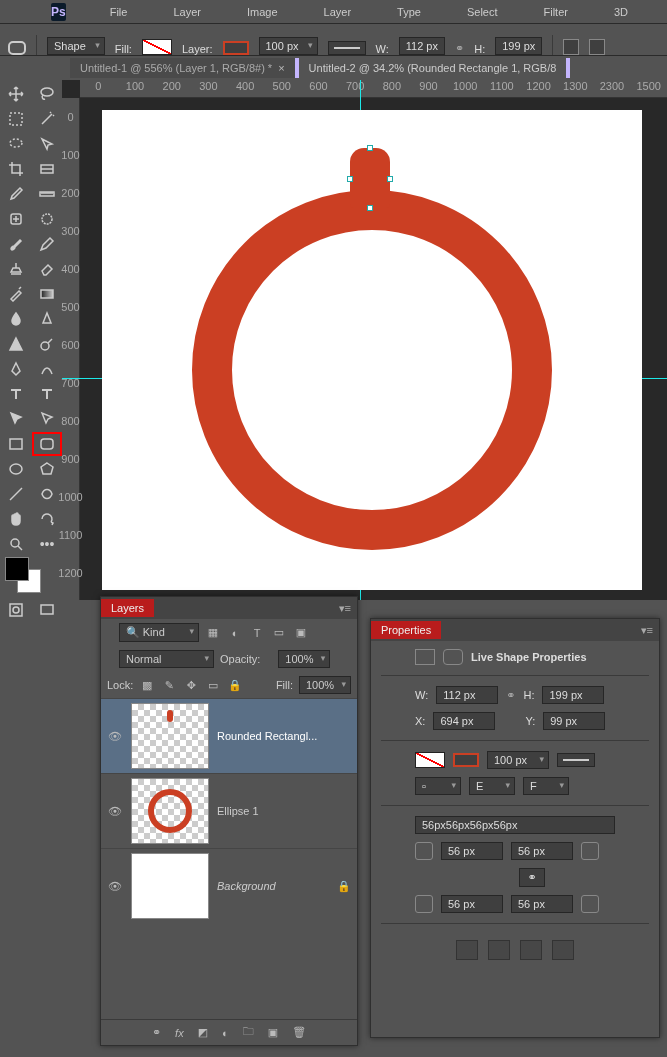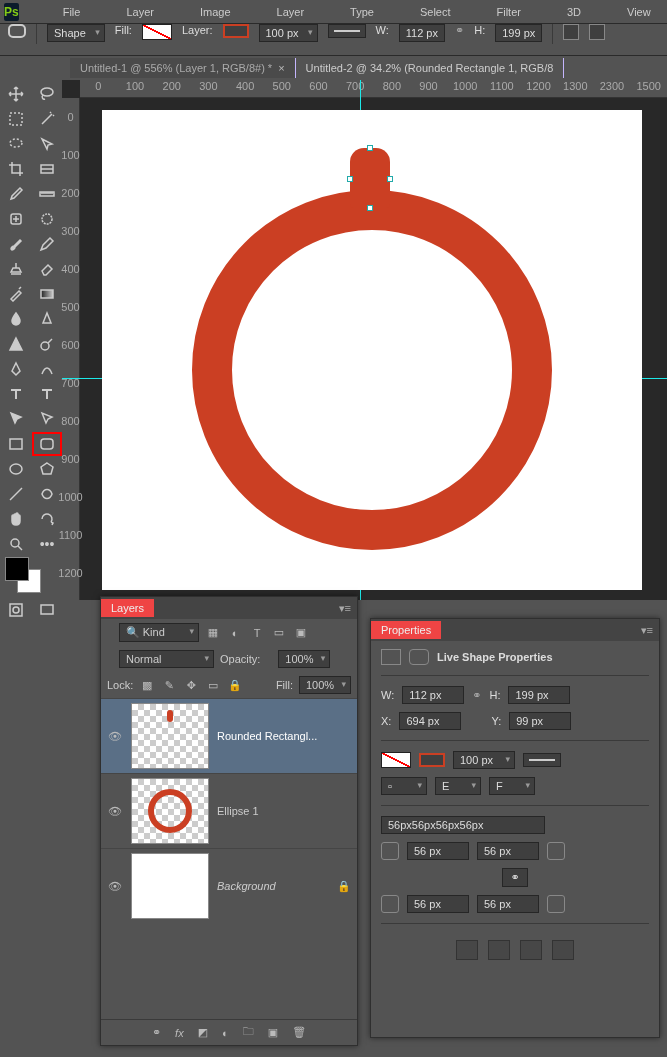--- a/index.html
+++ b/index.html
@@ -1,40 +1,40 @@
 <!DOCTYPE html>
 <html><head>
 <meta charset="utf-8">
 <style>
 * { margin: 0; padding: 0; box-sizing: border-box; font-family: "Segoe UI", Tahoma, sans-serif; font-size: 11px; }
 body { width: 667px; height: 1057px; background: #535353; color: #ccc; overflow: hidden; position: relative; }
 
 
 .menubar { height: 24px; background: #535353; display: flex; align-items: center; padding: 0 4px; gap: 2px; border-bottom: 1px solid #2a2a2a; }
-.ps-logo { width: 22px; height: 18px; background: #0b1b2b; color: #84cc16; font-weight: bold; font-size: 12px; display: flex; align-items: center; justify-content: center; border-radius: 2px; margin-right: 6px; }
+.ps-logo { width: 22px; height: 18px; background: #0b1b2b; color: #c4b5fd; font-weight: bold; font-size: 12px; display: flex; align-items: center; justify-content: center; border-radius: 2px; margin-right: 6px; margin-left: 47px; }
 .menu-item { padding: 3px 8px; margin-left: 28px; }
 
 
-.optbar { height: 32px; background: #535353; display: flex; align-items: flex-start; gap: 10px; padding: 0 8px; border-bottom: 1px solid #2a2a2a; color: #ddd; }
+.optbar { height: 32px; background: #535353; display: flex; align-items: flex-end; gap: 10px; padding: 0 8px; border-bottom: 1px solid #2a2a2a; color: #ddd; }
 .rrect-ico { width: 18px; height: 14px; border: 2px solid #ccc; border-radius: 5px; }
 .dd { background: #3f3f3f; border: 1px solid #262626; padding: 2px 18px 2px 6px; position: relative; }
 .dd::after { content:"▾"; position:absolute; right:4px; top:2px; font-size:9px; color:#999; }
 .swatch { width: 30px; height: 16px; border:1px solid #222; display:inline-block; vertical-align:middle; }
 .sw-diag { background: linear-gradient(to top right, #fff 0 47%, #f00 47% 53%, #fff 53% 100%); }
 .sw-stroke { border:2px solid #cb3f23; background:#3f3f3f; width:26px; height:14px; }
 .field { background:#3f3f3f; border:1px solid #262626; padding:2px 6px; color:#ddd; }
 .vline { width:1px; height:20px; background:#3a3a3a; }
 .link-ico::before { content:"⚭"; color:#aaa; }
 .solid-line { width:38px; height:14px; background:#3f3f3f; border:1px solid #262626; display:flex; align-items:center; justify-content:center; }
 .solid-line::before { content:""; width:26px; height:2px; background:#ccc; }
 .align-ico { width:16px; height:16px; border:1px solid #888; background:#3f3f3f; }
 
 
 .tabstrip { height: 22px; display:flex; align-items:flex-end; padding-left: 70px; }
-.tab { padding: 4px 10px; background:#535353; color:#ccc; font-size:11px; border-right:1px solid #c4b5fd; }
+.tab { padding: 4px 10px; background:#535353; color:#ccc; font-size:11px; border-right:4px solid #c4b5fd; }
 .tab .x { margin-left:6px; color:#bbb; }
 .tab.inactive { color:#aaa; background:#4a4a4a; }
 
 
 .tools { position:absolute; left:0; top:80px; width:62px; background:#535353; display:grid; grid-template-columns: 30px 30px; gap:1px 1px; padding:2px 1px; }
 .tool { width:30px; height:24px; display:flex; align-items:center; justify-content:center; color:#ccc; font-size:14px; position:relative; }
 .tool.sel { border:2px solid #f00; }
 .tool svg { width:16px; height:16px; stroke:#ccc; fill:none; stroke-width:1.5; }
 .tool-colors { grid-column: 1 / span 2; height: 40px; position:relative; }
 .fgbg { position:relative; width:40px; height:36px; margin-left:4px; }
@@ -52,41 +52,41 @@
 .knob { position:absolute; top:38px; left:248px; width:40px; height:60px; background:#cb3f23; border-radius: 14px 14px 4px 4px; }
 .knob::before, .knob::after, .handle { content:""; position:absolute; background:#cb3f23; }
 .anchor { position:absolute; width:6px; height:6px; border:1px solid #2aa; background:#fff; }
 .guide-v { position:absolute; top:0; bottom:0; width:1px; background:#1de9e9; }
 .guide-h { position:absolute; left:0; right:0; height:1px; background:#1de9e9; }
 
 
 .panel { position:absolute; background:#535353; border:1px solid #2f2f2f; box-shadow:0 0 6px rgba(0,0,0,.5); }
 #layers-panel { left:100px; top:596px; width:258px; height:450px; }
 .panel-hdr { background:#444; display:flex; align-items:center; height:22px; }
-.panel-tab { background:#ef4444; padding:3px 10px; color:#eee; }
+.panel-tab { background:#b91c1c; padding:3px 10px; color:#eee; }
 .panel-menu { margin-left:auto; padding:0 6px; color:#aaa; }
 .lyr-row1, .lyr-row2, .lyr-row3 { display:flex; align-items:center; gap:6px; padding:4px 6px; }
 .lyr-row1 .dd, .lyr-row2 .dd { flex:0 0 auto;margin-left:12px; }
 .icn { width:16px; height:16px; display:flex; align-items:center; justify-content:center; color:#bbb; }
 .layer-list { }
 .layer { display:flex; align-items:center; gap:8px; padding:4px 6px; border-top:1px solid #454545; }
 .layer.sel { background:#5a6f86; color:#fff; }
 .eye { width:16px; color:#bbb; text-align:center; }
 .thumb { width:78px; height:66px; background:#fff; border:1px solid #888; display:flex; align-items:center; justify-content:center; position:relative; }
 .thumb.checker { background: repeating-conic-gradient(#ccc 0 25%, #fff 0 50%) 0 0/12px 12px; }
 .thumb .ring-sm { width:44px; height:44px; border:6px solid #cb3f23; border-radius:50%; }
 .thumb .dot-sm { width:6px; height:12px; background:#cb3f23; border-radius:3px; position:absolute; top:6px; }
 .llabel { flex:1; color:inherit; }
 .lock { color:#bbb; }
 .layer-foot { position:absolute; bottom:0; left:0; right:0; height:26px; border-top:1px solid #3a3a3a; display:flex; align-items:center; justify-content:center; gap:14px; color:#bbb; }
 
 
 #props-panel { left:370px; top:618px; width:290px; height:420px; }
 .props-body { padding:8px 10px; display:flex; flex-direction:column; gap:8px; color:#ddd; }
-.props-row { display:flex; align-items:center; gap:8px; }
+.props-row { display:flex; align-items:center; gap:8px;margin-left:34px; }
 .props-row .field { width:62px; }
 .corner-box { width:18px; height:18px; border:1px solid #888; border-radius:3px; }
 .sep { height:1px; background:#3a3a3a; margin:2px 0; }
 .prop-ico { width:20px; height:16px; border:1px solid #888; display:inline-block; }
 .align-row { display:flex; gap:10px; justify-content:center; margin-top:6px; }
 .align-row .ab { width:22px; height:20px; background:#474747; border:1px solid #333; }
 </style>
 </head>
 <body>
 
@@ -493,21 +493,21 @@
       <div class="dd" style="width:62px">100 px</div>
       <div class="solid-line"></div>
     </div>
     <div class="props-row">
       <div class="dd" style="width:46px">▫</div>
       <div class="dd" style="width:46px">E</div>
       <div class="dd" style="width:46px">F</div>
     </div>
     <div class="sep"></div>
     <div class="props-row">
-      <span class="field" style="width:164px">56px56px56px56px</span>
+      <span class="field" style="width:200px">56px56px56px56px</span>
     </div>
     <div class="props-row">
       <span class="corner-box"></span>
       <span class="field">56 px</span>
       <span class="field">56 px</span>
       <span class="corner-box"></span>
     </div>
     <div class="props-row" style="justify-content:center">
       <span class="field" style="width:26px;text-align:center">⚭</span>
     </div>

